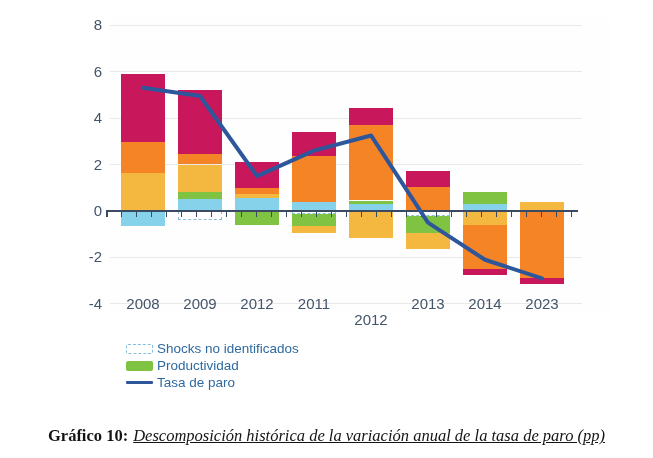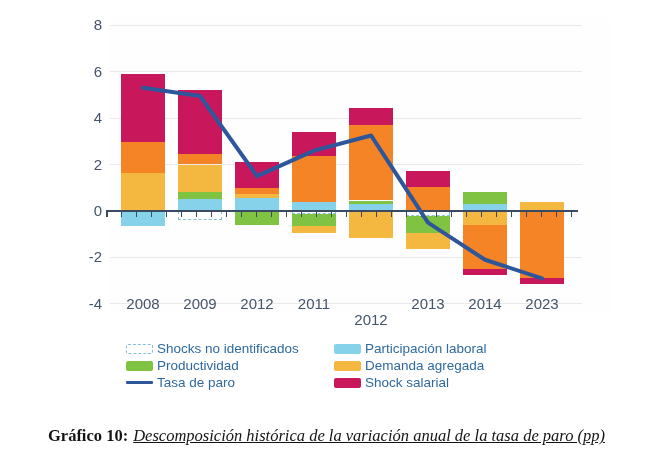--- a/index.html
+++ b/index.html
@@ -123,31 +123,17 @@
         </div>
         <div class="legend-row">
           <span class="legend-swatch" style="background: rgb(128, 195, 66);"></span>
           <span class="legend-label">Productividad</span>
         </div>
         <div class="legend-row">
           <span class="legend-swatch line-swatch" style="background: rgb(46, 86, 155);"></span>
           <span class="legend-label">Tasa de paro</span>
         </div>
       </div>
-      <div class="legend-col col-2">
-        <div class="legend-row">
-          <span class="legend-swatch" style="background: rgb(133, 210, 234);"></span>
-          <span class="legend-label">Participación laboral</span>
-        </div>
-        <div class="legend-row">
-          <span class="legend-swatch" style="background: rgb(244, 183, 63);"></span>
-          <span class="legend-label">Demanda agregada</span>
-        </div>
-        <div class="legend-row">
-          <span class="legend-swatch" style="background: rgb(201, 23, 92);"></span>
-          <span class="legend-label">Shock salarial</span>
-        </div>
-      </div>
     </div>
   <div id="caption">
     <span class="cap-label">Gráfico 10:</span><span class="cap-text">Descomposición histórica de la variación anual de la tasa de paro (pp)</span>
   </div>
 </div>
 
 </body></html>

